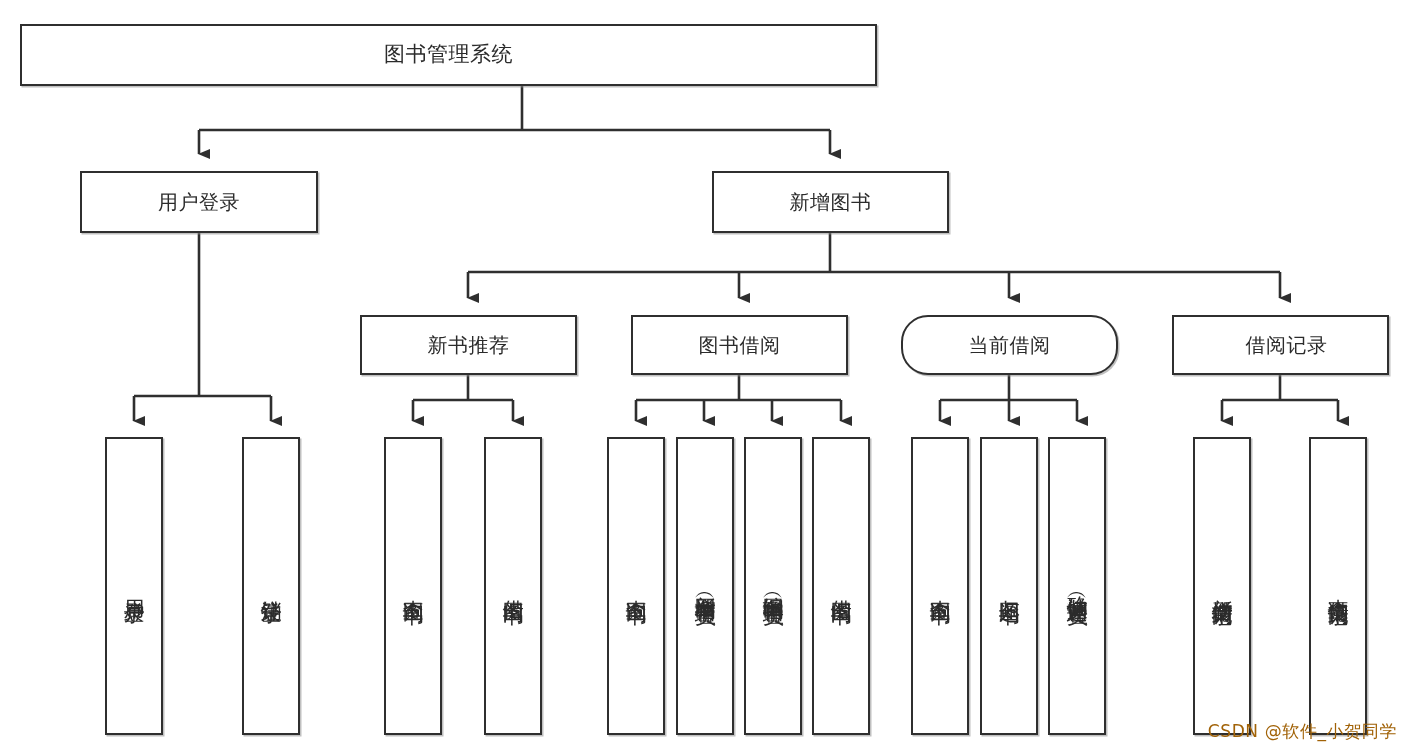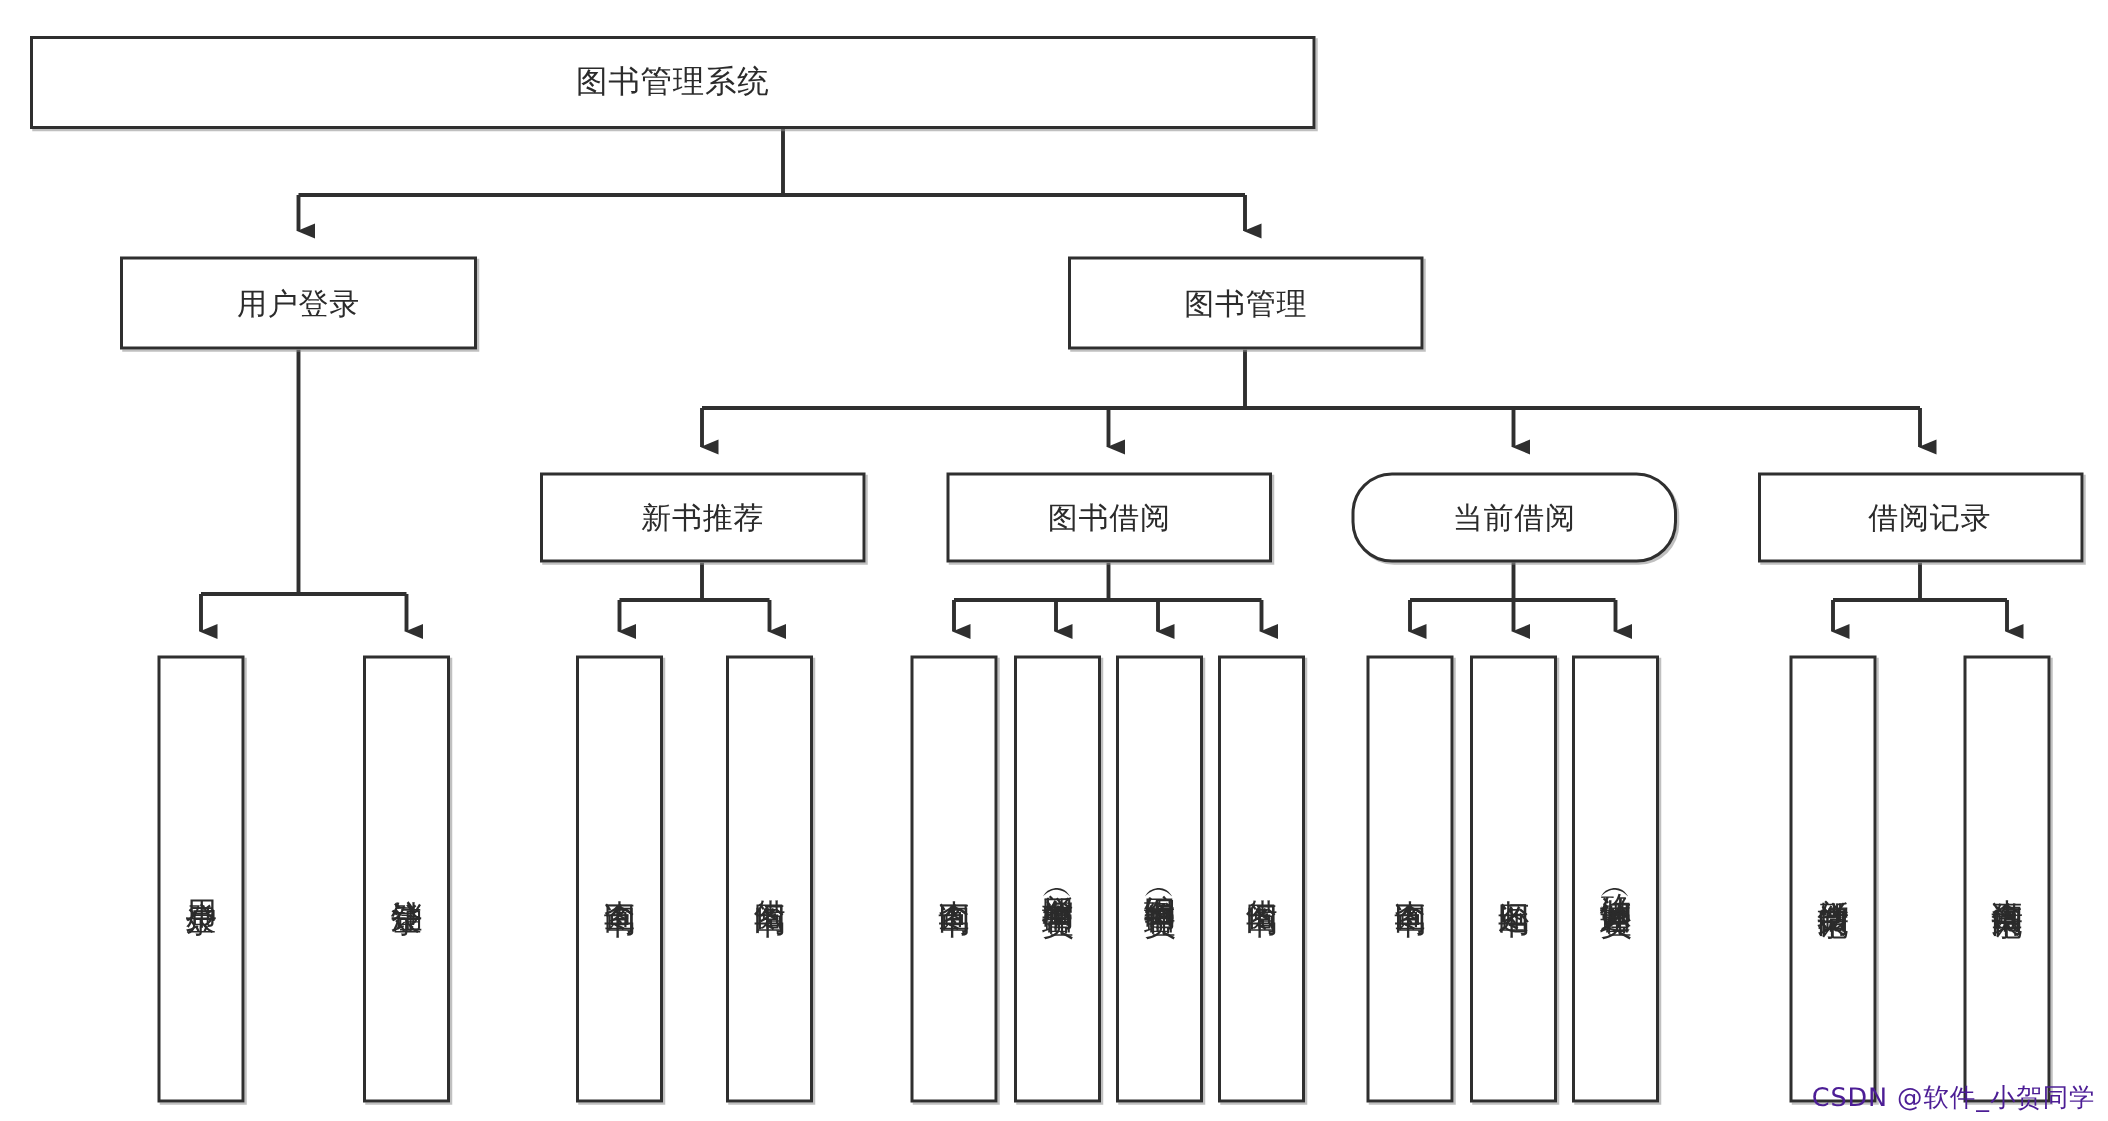--- a/index.html
+++ b/index.html
@@ -59,21 +59,21 @@
     line-height: 1.06;
     letter-spacing: 1.5px;
     white-space: pre;
     max-height: 100%;
   }
   .watermark {
     position: absolute;
     right: 8px;
     bottom: 4px;
     font-size: 17px;
-    color: #4c1d95;
+    color: #a16207;
     letter-spacing: 0.6px;
     white-space: nowrap;
     z-index: 5;
     font-family: "DejaVu Sans", "Liberation Sans", sans-serif;
   }
 </style>
 </head>
 <body>
 
 <div id="canvas">
@@ -130,21 +130,21 @@
 
   <div class="node root" style="left:20px; top:24px; width:857px; height:62px;">
     <span class="label">图书管理系统</span>
   </div>
 
   <div class="node branch" style="left:80px; top:171px; width:238px; height:62px;">
     <span class="label">用户登录</span>
   </div>
 
   <div class="node branch" style="left:712px; top:171px; width:237px; height:62px;">
-    <span class="label">图书管理</span>
+    <span class="label">新增图书</span>
   </div>
 
   <div class="node branch" style="left:360px; top:315px; width:217px; height:60px;">
     <span class="label">新书推荐</span>
   </div>
 
   <div class="node branch" style="left:631px; top:315px; width:217px; height:60px;">
     <span class="label">图书借阅</span>
   </div>
 

